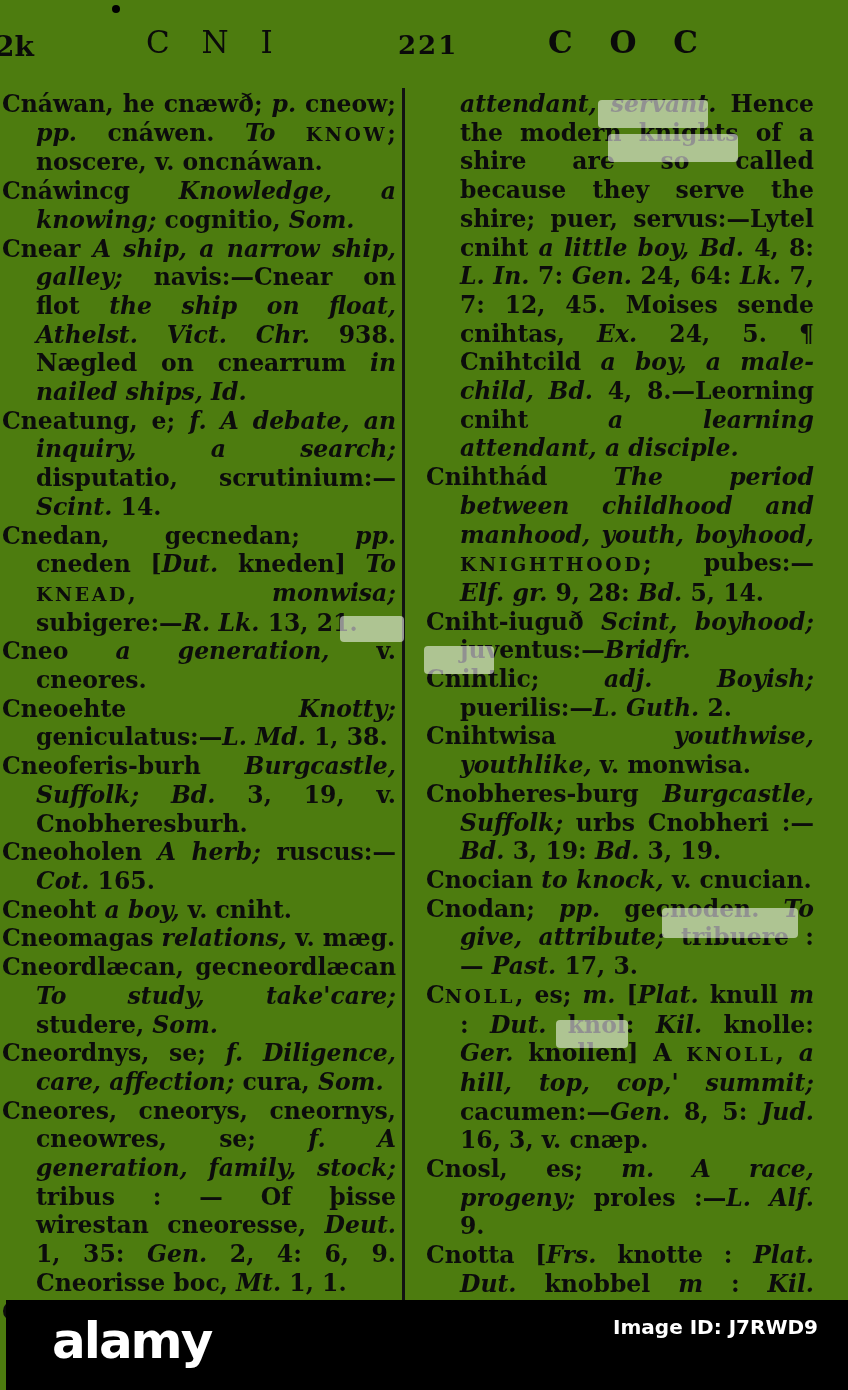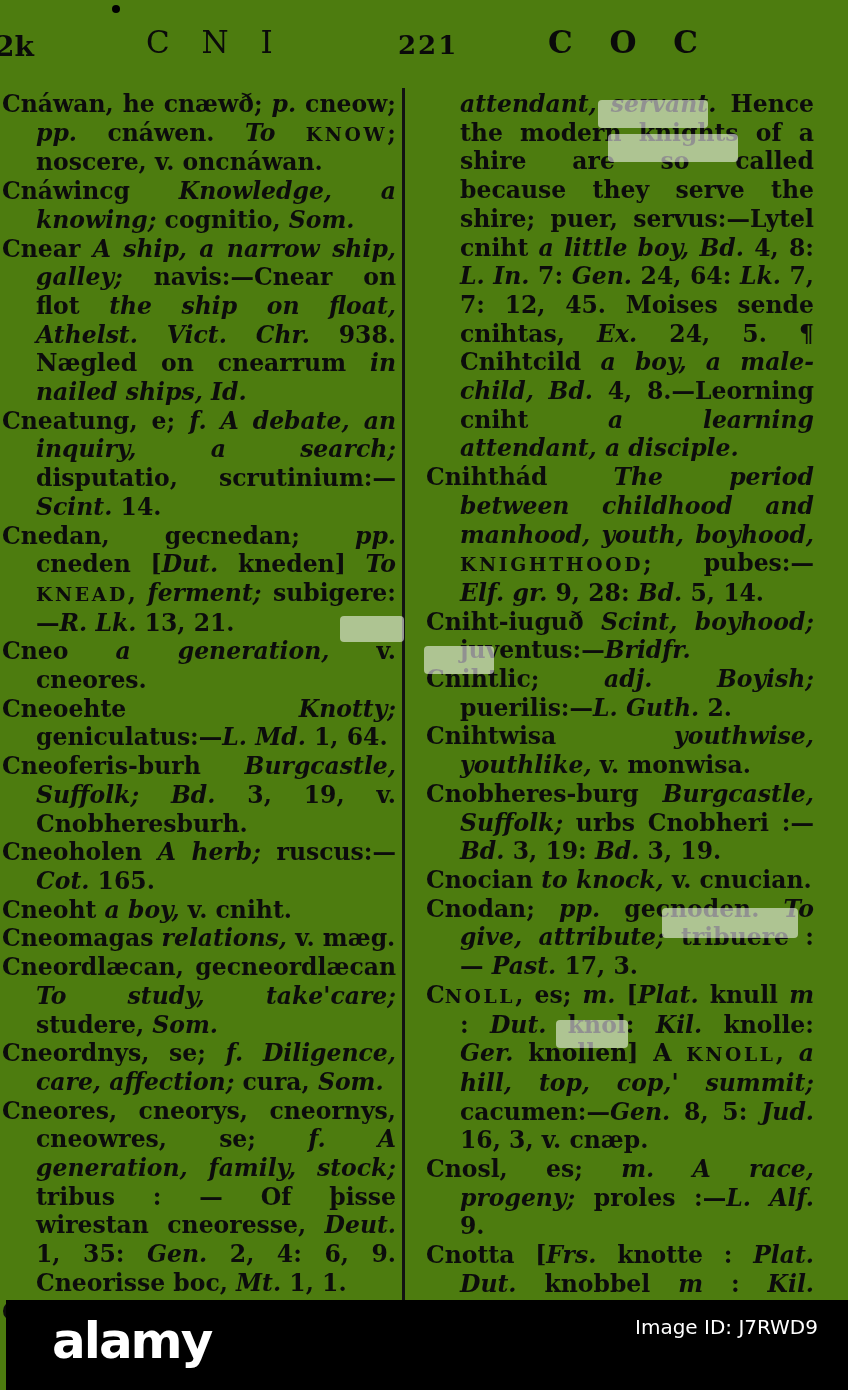--- a/index.html
+++ b/index.html
@@ -38,43 +38,43 @@
   .g4{left:424px;top:646px;width:70px;height:28px;}
   .g5{left:662px;top:908px;width:136px;height:30px;}
   .g6{left:556px;top:1020px;width:72px;height:28px;}
 
   
   .alamy-bar{position:absolute;left:6px;top:1300px;width:848px;height:90px;background:#000;z-index:10;}
   .alamy-logo{position:absolute;left:46px;top:12px;color:#fff;
     font-family:"DejaVu Sans", sans-serif;font-weight:700;font-size:50px;letter-spacing:-2px;}
   .bar-right{position:absolute;right:36px;top:15px;text-align:right;color:#fff;
     font-family:"DejaVu Sans", sans-serif;}
-  .bar-id{font-size:20px;font-weight:400;margin:0 0 7px 0;}
+  .bar-id{font-size:20px;font-weight:700;margin:0 0 7px 0;}
   .bar-url{font-size:22px;font-weight:700;margin:0;}
 </style>
 </head>
 <body>
 
 <div class="page">
 
   <span class="dot"></span>
 
   <span class="sig">2k</span>
   <span class="header-left">C N I</span>
   <span class="page-num">221</span>
   <span class="header-right">C O C</span>
 
   <div class="col col-left" id="col-left">
       <p class="entry"><span class="r">Cnáwan, he cnæwð; </span><span class="i">p.</span><span class="r"> cneow; </span><span class="i">pp.</span><span class="r"> cnáwen. </span><span class="i">To </span><span class="sc">KNOW</span><span class="r">; noscere, v. oncnáwan.</span></p>
       <p class="entry"><span class="r">Cnáwincg </span><span class="i">Knowledge, a knowing; </span><span class="r">cognitio, </span><span class="i">Som.</span></p>
       <p class="entry"><span class="r">Cnear </span><span class="i">A ship, a narrow ship, galley; </span><span class="r">navis:—Cnear on flot </span><span class="i">the ship on float, Athelst. Vict. Chr.</span><span class="r"> 938. Nægled on cnearrum </span><span class="i">in nailed ships, Id.</span></p>
       <p class="entry"><span class="r">Cneatung, e; </span><span class="i">f. A debate, an inquiry, a search; </span><span class="r">disputatio, scrutinium:—</span><span class="i">Scint.</span><span class="r"> 14.</span></p>
-      <p class="entry"><span class="r">Cnedan, gecnedan; </span><span class="i">pp.</span><span class="r"> cneden [</span><span class="i">Dut.</span><span class="r"> kneden] </span><span class="i">To </span><span class="sc">KNEAD</span><span class="r">, </span><span class="i">ferment; </span><span class="r">subigere:—</span><span class="i">R. Lk.</span><span class="r"> 13, 21.</span></p>
+      <p class="entry"><span class="r">Cnedan, gecnedan; </span><span class="i">pp.</span><span class="r"> cneden [</span><span class="i">Dut.</span><span class="r"> kneden] </span><span class="i">To </span><span class="sc">KNEAD</span><span class="r">, </span><span class="i">monwisa; </span><span class="r">subigere:—</span><span class="i">R. Lk.</span><span class="r"> 13, 21.</span></p>
       <p class="entry"><span class="r">Cneo </span><span class="i">a generation, </span><span class="r">v. cneores.</span></p>
-      <p class="entry"><span class="r">Cneoehte </span><span class="i">Knotty; </span><span class="r">geniculatus:—</span><span class="i">L. Md.</span><span class="r"> 1, 64.</span></p>
+      <p class="entry"><span class="r">Cneoehte </span><span class="i">Knotty; </span><span class="r">geniculatus:—</span><span class="i">L. Md.</span><span class="r"> 1, 38.</span></p>
       <p class="entry"><span class="r">Cneoferis-burh </span><span class="i">Burgcastle, Suffolk; Bd.</span><span class="r"> 3, 19, v. Cnobheresburh.</span></p>
       <p class="entry"><span class="r">Cneoholen </span><span class="i">A herb; </span><span class="r">ruscus:—</span><span class="i">Cot.</span><span class="r"> 165.</span></p>
       <p class="entry"><span class="r">Cneoht </span><span class="i">a boy, </span><span class="r">v. cniht.</span></p>
       <p class="entry"><span class="r">Cneomagas </span><span class="i">relations, </span><span class="r">v. mæg.</span></p>
       <p class="entry"><span class="r">Cneordlæcan, gecneordlæcan </span><span class="i">To study, take'care; </span><span class="r">studere, </span><span class="i">Som.</span></p>
       <p class="entry"><span class="r">Cneordnys, se; </span><span class="i">f. Diligence, care, affection; </span><span class="r">cura, </span><span class="i">Som.</span></p>
       <p class="entry"><span class="r">Cneores, cneorys, cneornys, cneowres, se; </span><span class="i">f. A generation, family, stock; </span><span class="r">tribus : — Of þisse wirestan cneoresse, </span><span class="i">Deut.</span><span class="r"> 1, 35: </span><span class="i">Gen.</span><span class="r"> 2, 4: 6, 9. Cneorisse boc, </span><span class="i">Mt.</span><span class="r"> 1, 1.</span></p>
       <p class="entry"><span class="r">Cneorim </span><span class="i">a generation.</span></p>
     </div>
   <div class="divider"></div>

